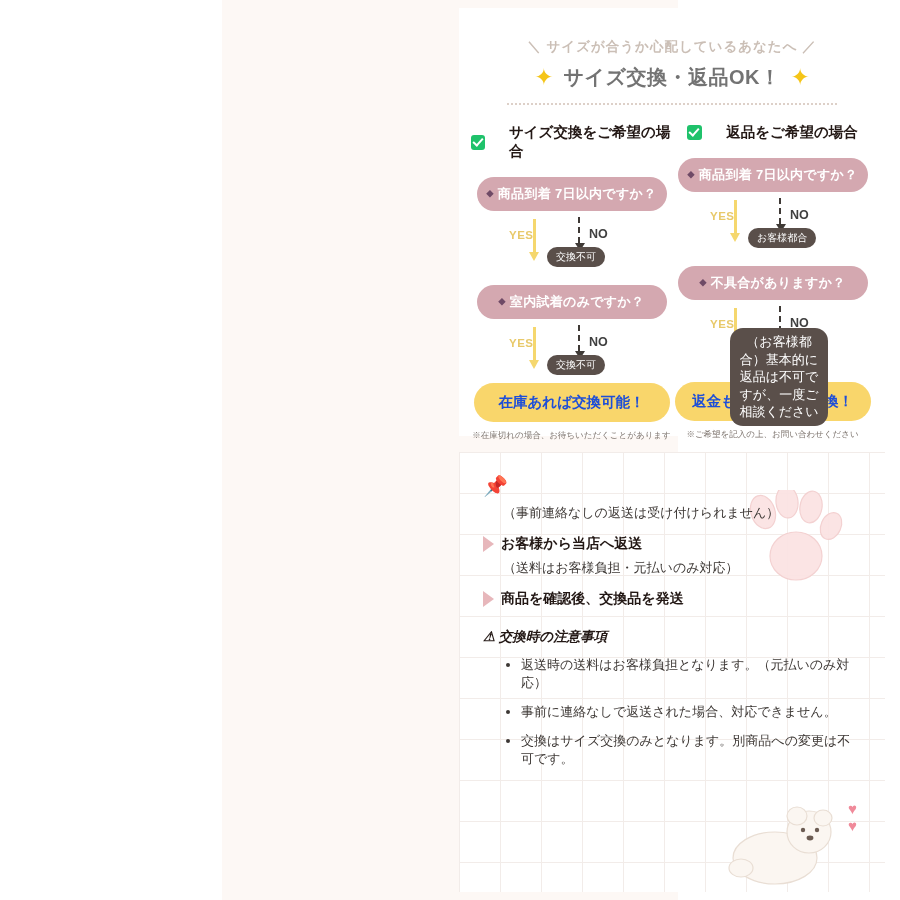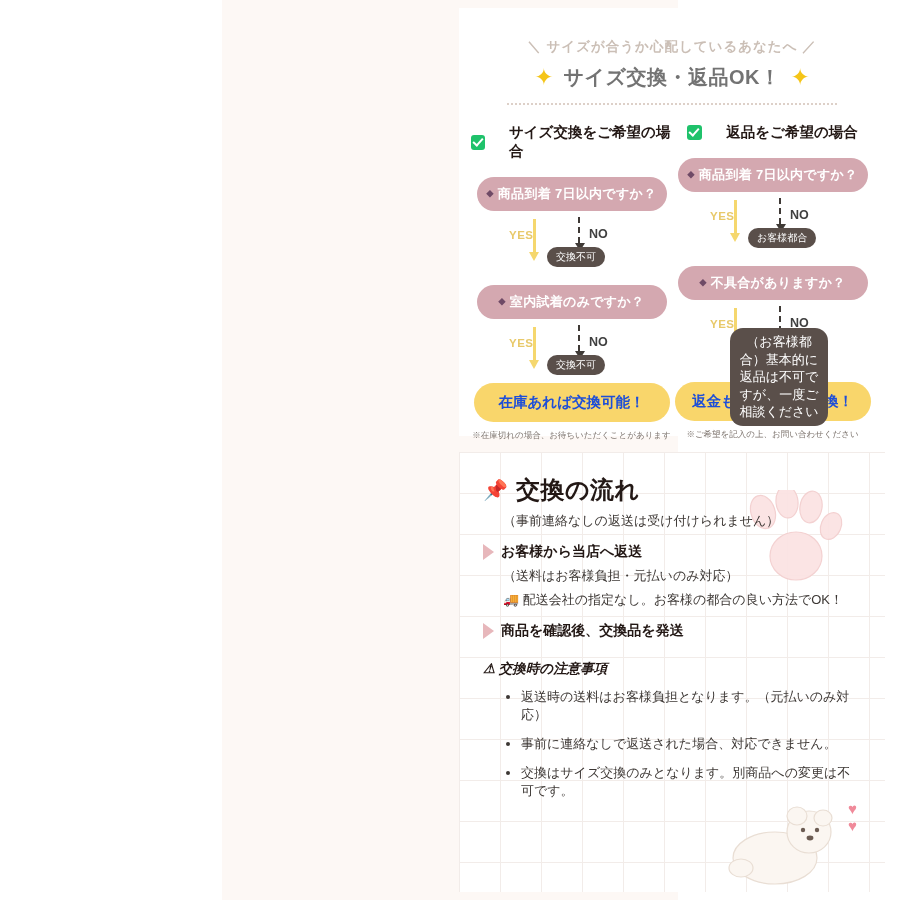--- a/index.html
+++ b/index.html
@@ -403,31 +403,29 @@
         </g>
         <circle cx="90" cy="34" r="2.2" fill="#6b5b52"></circle>
         <circle cx="104" cy="34" r="2.2" fill="#6b5b52"></circle>
         <ellipse cx="97" cy="42" rx="3.4" ry="2.4" fill="#6b5b52"></ellipse>
       </svg>
       <div class="hearts">♥<br>♥</div>
 
       <div class="p2-content">
         <div class="h2row">
           <span class="pin">📌</span>
-          <span class="h2">交換の流れ</span>
         </div>
 
         <div class="sub">（事前連絡なしの返送は受け付けられません）</div>
 
         <div class="step">
           <span class="tri"></span>
           <span class="step-label">お客様から当店へ返送</span>
         </div>
         <div class="sub">（送料はお客様負担・元払いのみ対応）</div>
-        <div class="sub">🚚 配送会社の指定なし。お客様の都合の良い方法でOK！</div>
 
         <div class="step">
           <span class="tri"></span>
           <span class="step-label">商品を確認後、交換品を発送</span>
         </div>
 
         <div class="notice-head">⚠ 交換時の注意事項</div>
         <ul class="notes">
           <li>返送時の送料はお客様負担となります。（元払いのみ対応）</li>
           <li>事前に連絡なしで返送された場合、対応できません。</li>

